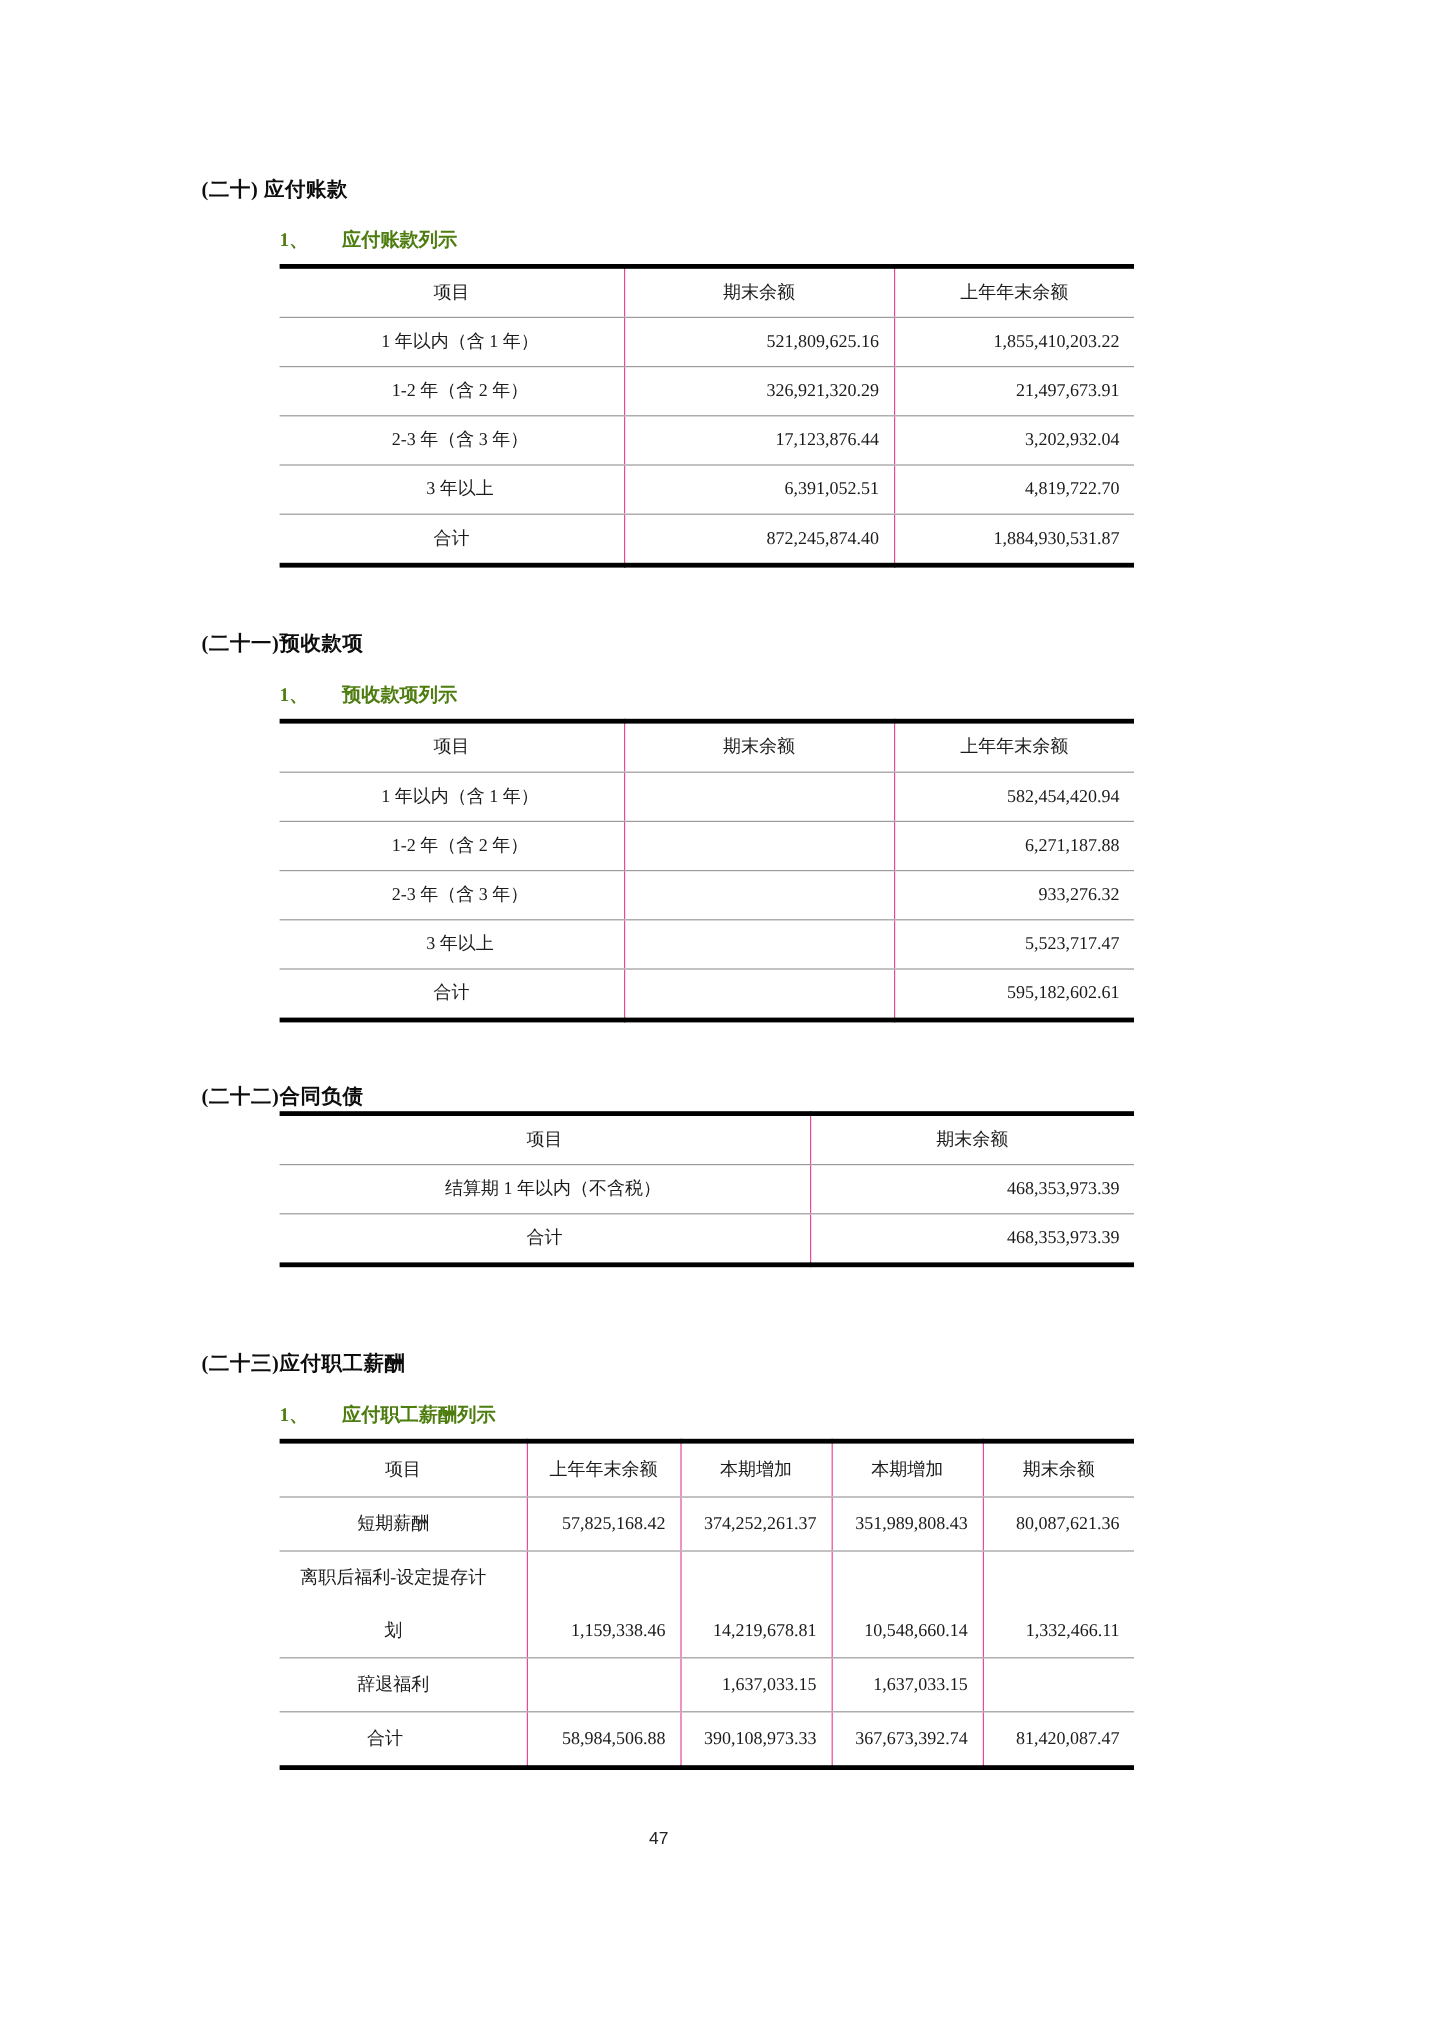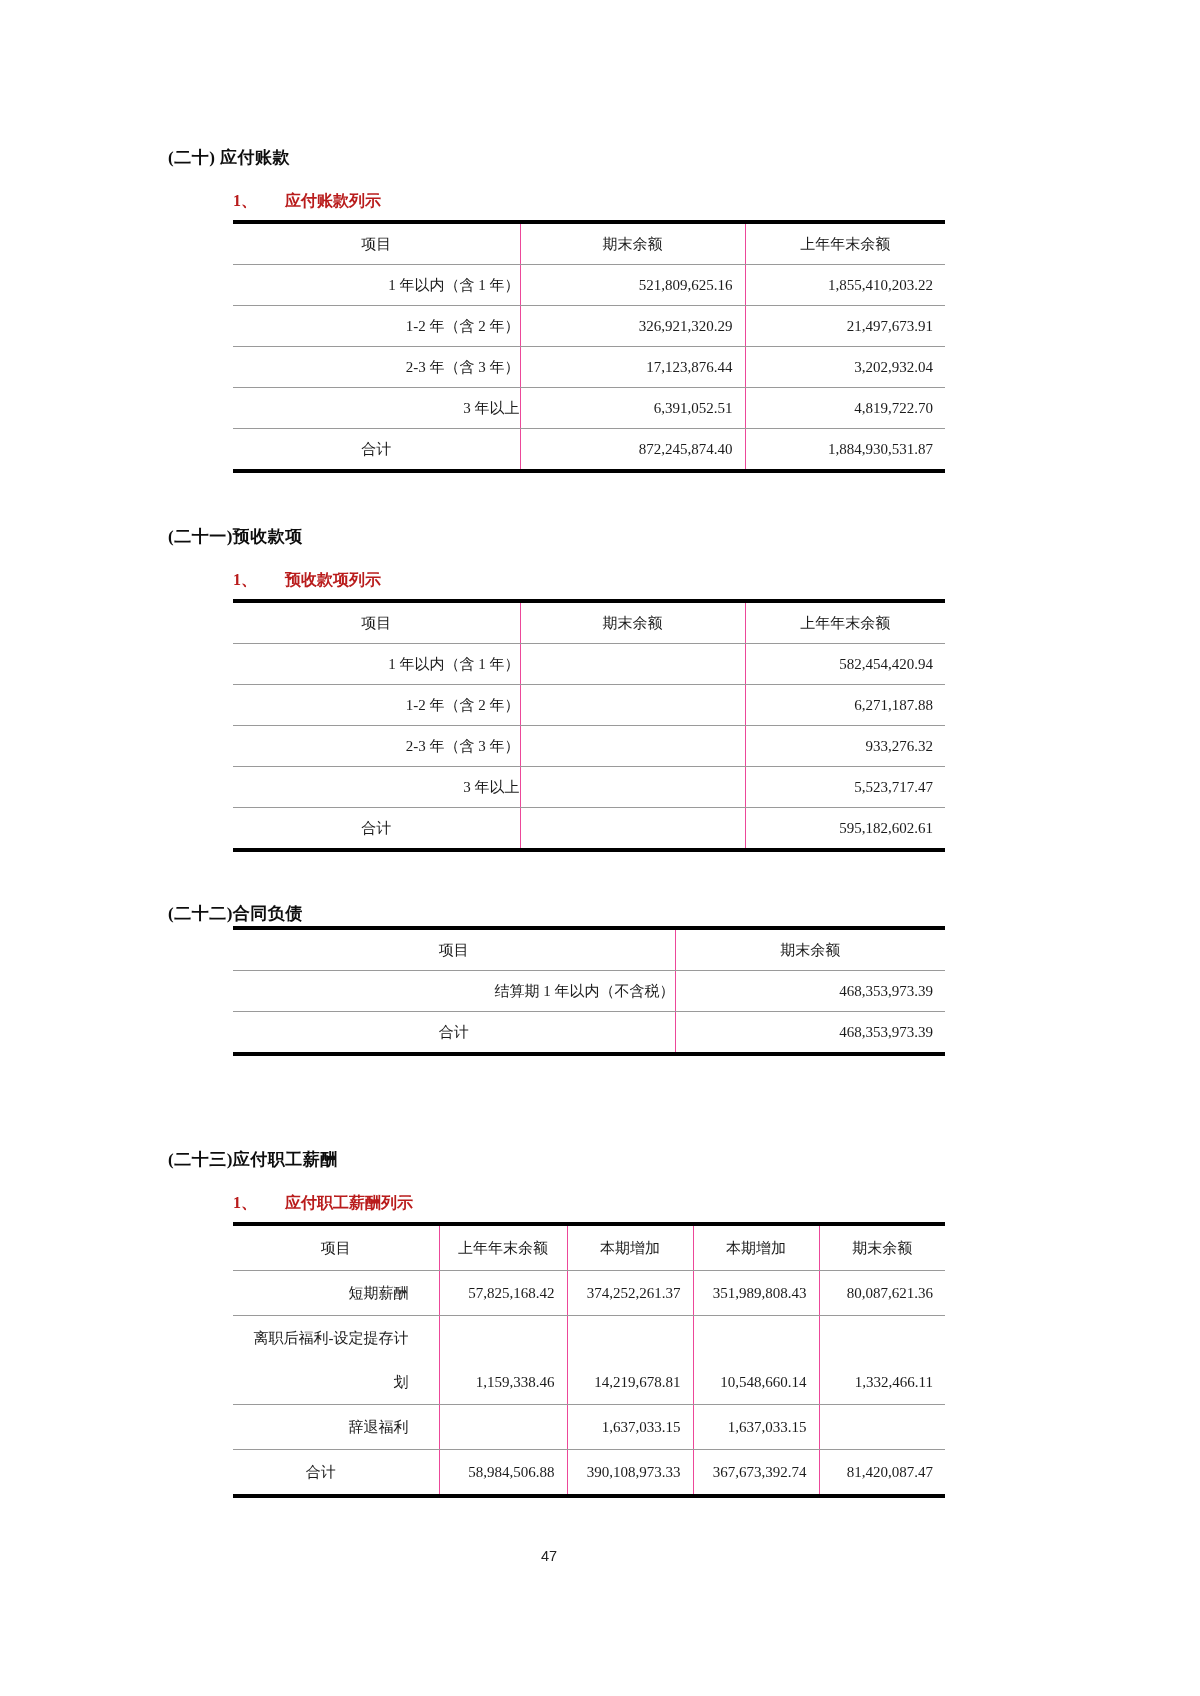--- a/index.html
+++ b/index.html
@@ -1,32 +1,32 @@
 <!DOCTYPE html>
 <html><head>
 <meta charset="utf-8">
 <style>
   html,body{margin:0;padding:0;background:#ffffff;}
   body{width:1200px;min-height:1696px;font-family:"Liberation Serif","DejaVu Serif",serif;color:#1b1b1b;}
   .page{position:relative;width:1068px;min-height:1696px;box-sizing:border-box;padding-top:146px;padding-bottom:20px;background:#fff;}
   .sec-h{margin:0 0 0 168px;font-size:17px;font-weight:bold;color:#0d0d0d;line-height:24px;letter-spacing:0.5px;}
-  .subhead{margin:20px 0 8px 233px;font-size:16px;font-weight:bold;line-height:22px;color:#b91c1c;}
+  .subhead{margin:20px 0 8px 233px;font-size:16px;font-weight:bold;line-height:22px;color:#4d7c0f;}
   .si-num{display:inline-block;width:52px;}
   section{margin:0;}
   #sec21{margin-top:52px;}
   #sec22{margin-top:50px;}
-  #sec23{margin-top:92px;}
+  #sec23{margin-top:69px;}
   table{border-collapse:collapse;table-layout:fixed;width:712px;margin-left:233px;
         border-top:4px solid #000;border-bottom:4px solid #000;}
   th,td{font-weight:normal;font-size:15px;padding:0;overflow:hidden;}
   th{line-height:40px;text-align:center;vertical-align:middle;border-bottom:1px solid #9a9a9a;}
   td{line-height:40px;vertical-align:bottom;border-bottom:1px solid #9a9a9a;}
   tbody tr:last-child td{border-bottom:none;}
   th+th, td+td{border-left:1px solid #ec4899;}
-  td.c0{text-align:right;padding-left:14px;}
+  td.c0{text-align:center;padding-left:14px;}
   td.num{text-align:right;padding-right:12px;font-variant-numeric:lining-nums;}
   tr.total td.c0{text-align:center;padding-left:0;}
   .t5col th{line-height:44px;}
   .t5col td{line-height:44px;}
   .t5col td.c0{padding-right:30px;word-break:break-all;}
   .page-num{margin-top:48px;text-align:center;font-family:"Liberation Sans","DejaVu Sans",sans-serif;
             font-size:14.5px;color:#222;line-height:20px;padding-left:30px;}
 </style>
 </head>
 <body>

